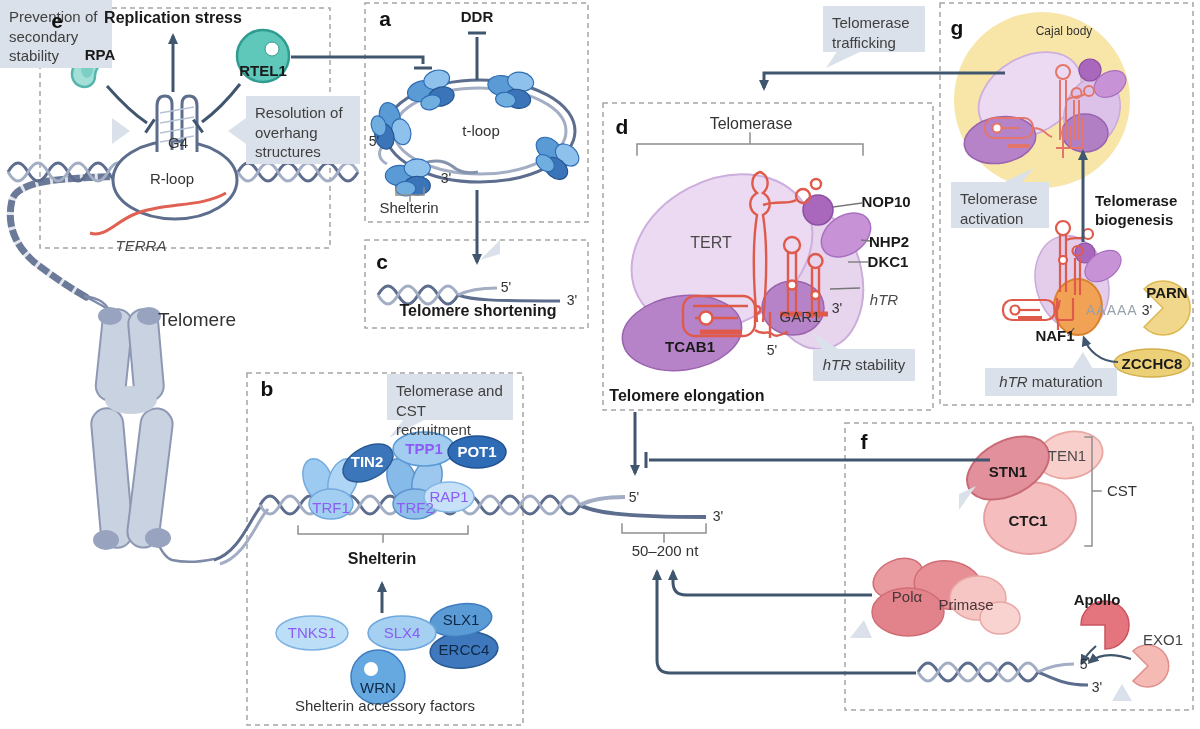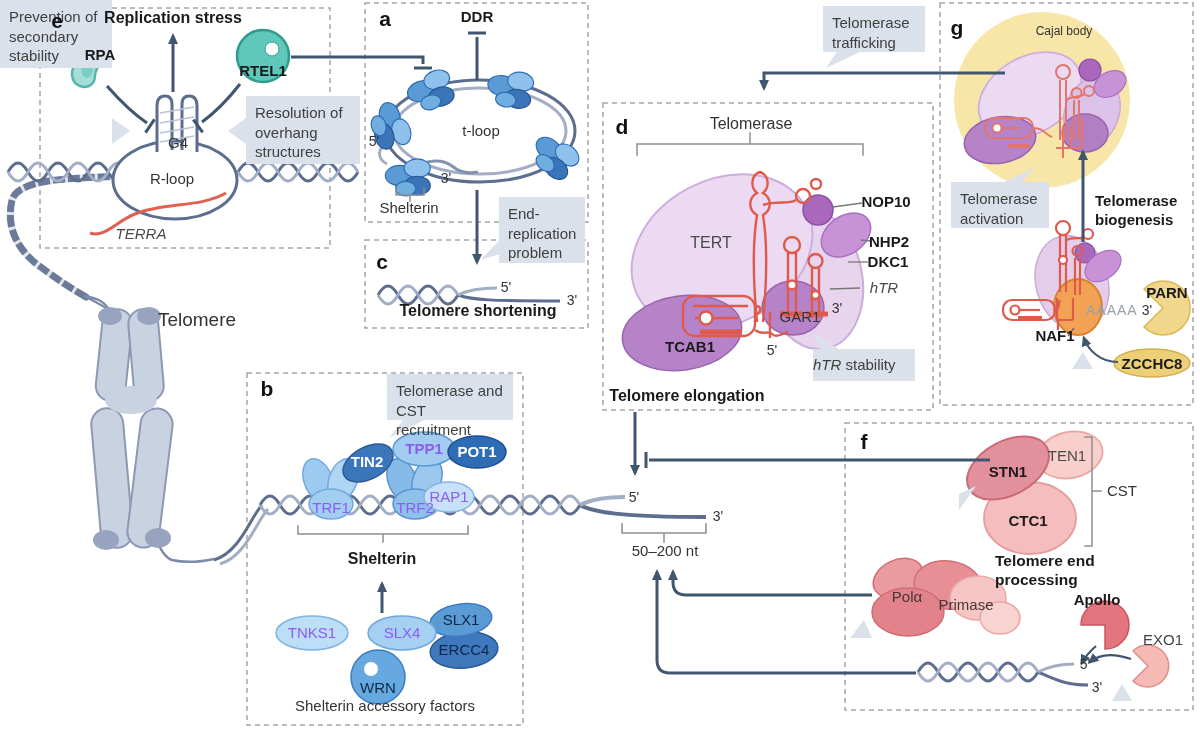--- a/index.html
+++ b/index.html
@@ -4,28 +4,28 @@
 <style>
   html,body{margin:0;padding:0;background:#fff;}
   #canvas{position:relative;width:1200px;height:729px;background:#fff;overflow:hidden;
     font-family:"Liberation Sans", sans-serif;}
   svg.art{position:absolute;left:0;top:0;}
   .t{position:absolute;transform:translate(-50%,-50%);font-size:15px;color:#333;
      white-space:pre-line;text-align:center;line-height:1.2;}
   .tl{position:absolute;font-size:15px;color:#333;white-space:pre-line;text-align:left;line-height:1.25;}
   .b{font-weight:700;color:#1a1a1a;}
   .pl{font-size:21px;font-weight:700;color:#111;}
-  .it{font-style:italic;}
+  .it{font-style:italic;margin-top:12px;}
   .w{color:#fff;}
   .navy{color:#8b5cf6;}
   .dknavy{color:#0d2847;}
   .gray{color:#4a4a4a;}
   .co{position:absolute;background:#dbe1ea;color:#3f3f3f;font-size:15px;line-height:1.3;
       padding:7px 9px;white-space:pre-line;box-sizing:border-box;}
-  .cc{display:flex;align-items:center;justify-content:flex-start;text-align:center;padding:0;}
+  .cc{display:flex;align-items:center;justify-content:center;text-align:center;padding:0;}
   .sm{font-size:14px;}
   .polya{color:#98a0ab;letter-spacing:1px;}
   .p3{color:#333;margin-left:4px;letter-spacing:0;}
 </style>
 </head>
 <body>
 
 <div id="canvas">
 
 <svg class="art" width="1200" height="729" viewBox="0 0 1200 729">
@@ -427,30 +427,28 @@
     <polygon points="1112,701 1122,684 1132,701"></polygon>
   </g>
 </svg>
 
 <div class="co" style="left:0;top:96;width:112px;height:68px">Prevention of
 secondary
 stability</div>
 <div class="co" style="left:246;top:96px;left:246px;width:114px;height:68px">Resolution of
 overhang
 structures</div>
-<div class="co" style="left:499px;top:197px;width:86px;height:66px">End-
-replication
-problem</div>
 <div class="co" style="left:823px;top:6px;width:102px;height:46px">Telomerase
 trafficking</div>
 <div class="co" style="left:387px;top:374px;width:126px;height:46px">Telomerase and
 CST recruitment</div>
 <div class="co cc" style="left:813px;top:349px;width:102px;height:32px"><span><em>hTR</em> <span>stability</span></span></div>
 <div class="co" style="left:951px;top:182px;width:98px;height:46px">Telomerase
 activation</div>
+<div class="co cc" style="left:985px;top:368px;width:132px;height:28px"><span><em>hTR</em> <span>maturation</span></span></div>
 
 <div class="t pl" style="left:57px;top:21px">e</div>
 <div class="t b" style="left:173px;top:18px;font-size:16px">Replication stress</div>
 <div class="t b" style="left:100px;top:55px">RPA</div>
 <div class="t b" style="left:263px;top:71px">RTEL1</div>
 <div class="t" style="left:178px;top:143px">G4</div>
 <div class="t" style="left:172px;top:179px">R-loop</div>
 <div class="t it gray" style="left:141px;top:234px">TERRA</div>
 
 <div class="t pl" style="left:385px;top:19px">a</div>
@@ -502,22 +500,20 @@
 <div class="t b" style="left:1167px;top:293px">PARN</div>
 <div class="tl sm" style="left:1086px;top:302px"><span class="polya">AAAAA</span><span class="p3">3'</span></div>
 <div class="t b" style="left:1055px;top:336px">NAF1</div>
 <div class="t b" style="left:1152px;top:364px">ZCCHC8</div>
 
 <div class="t pl" style="left:864px;top:442px">f</div>
 <div class="t b" style="left:1008px;top:472px">STN1</div>
 <div class="t gray" style="left:1067px;top:456px">TEN1</div>
 <div class="t b" style="left:1028px;top:521px">CTC1</div>
 <div class="t" style="left:1122px;top:491px">CST</div>
-<div class="tl b" style="left:995px;top:551px;font-size:15.5px">Telomere end
-processing</div>
 <div class="t" style="left:907px;top:597px;color:#4a3437">Polα</div>
 <div class="t" style="left:966px;top:605px;color:#4a3437">Primase</div>
 <div class="t b" style="left:1097px;top:600px">Apollo</div>
 <div class="t" style="left:1163px;top:640px;color:#444">EXO1</div>
 <div class="t sm" style="left:1085px;top:664px">5'</div>
 <div class="t sm" style="left:1097px;top:687px">3'</div>
 
 <div class="t sm" style="left:634px;top:497px">5'</div>
 <div class="t sm" style="left:718px;top:516px">3'</div>
 <div class="t" style="left:665px;top:551px">50–200 nt</div>

